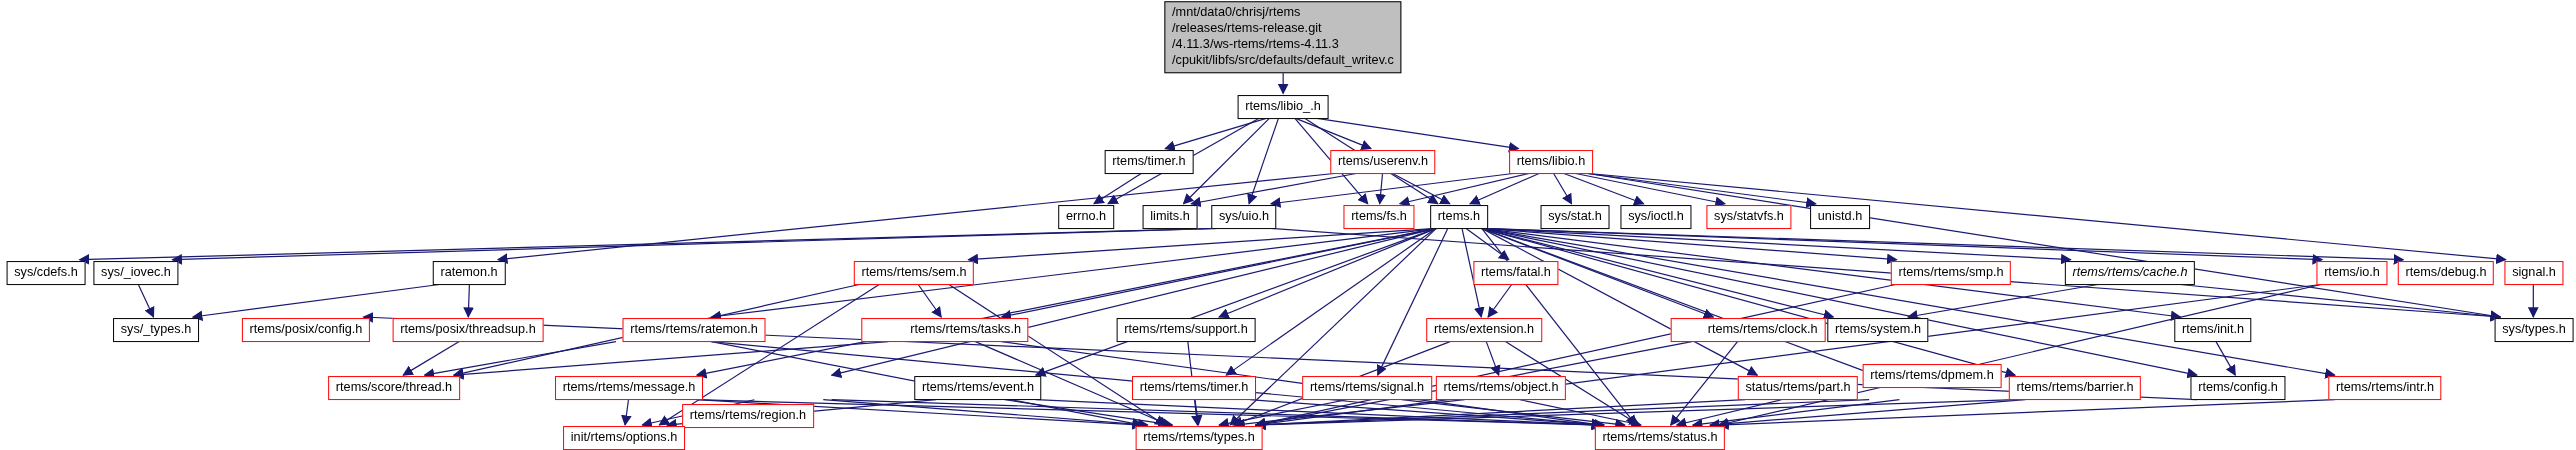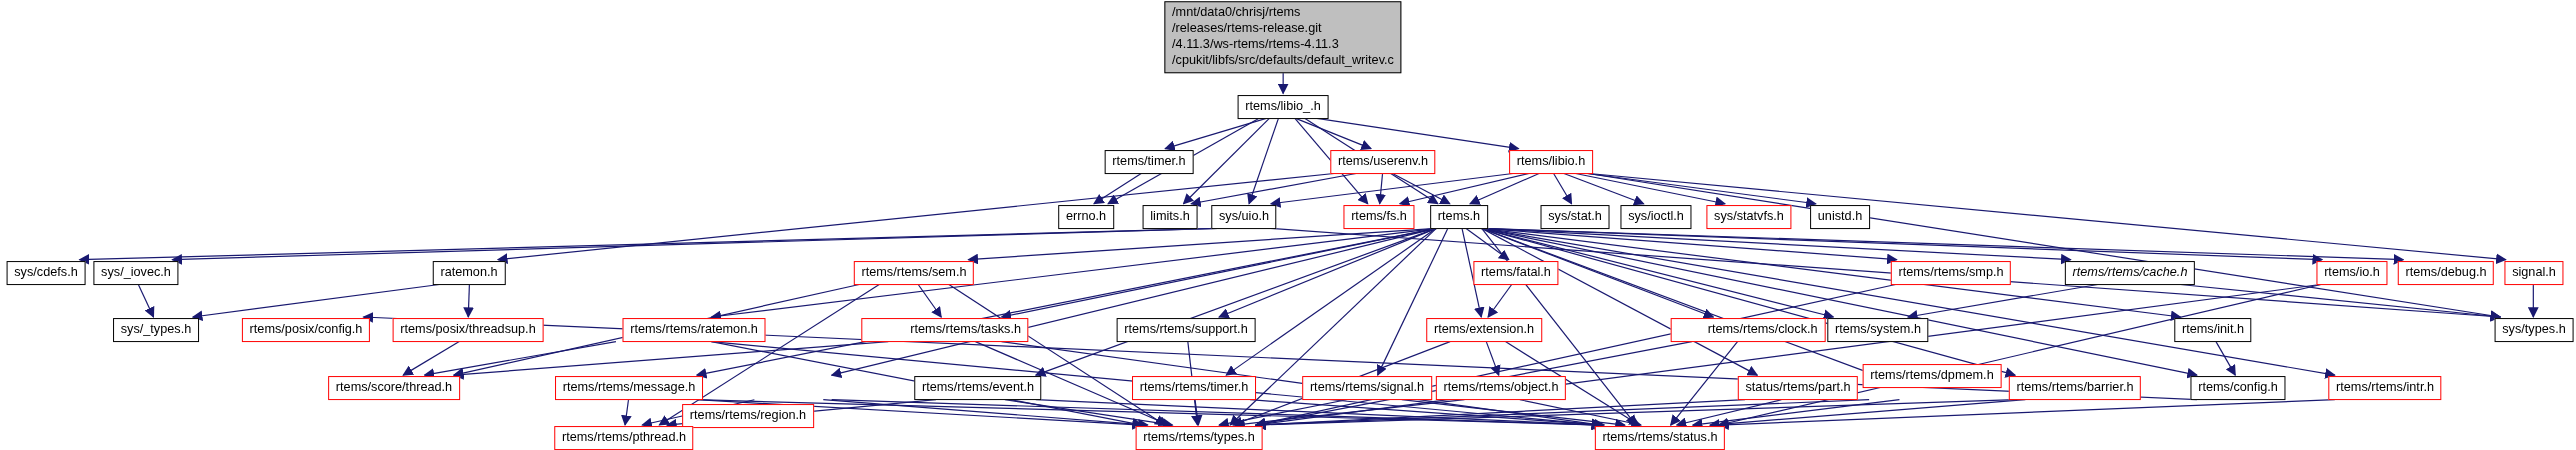--- a/index.html
+++ b/index.html
@@ -190,17 +190,17 @@
     <div class="node truncated" style="left: 748px; top: 388px; margin-top: 28px;">rtems/rtems/region.h</div>
     <div class="node normal" style="left: 978px; top: 388px;">rtems/rtems/event.h</div>
     <div class="node truncated" style="left: 1194px; top: 388px;">rtems/rtems/timer.h</div>
     <div class="node truncated" style="left: 1367px; top: 388px;">rtems/rtems/signal.h</div>
     <div class="node truncated" style="left: 1501px; top: 388px;">rtems/rtems/object.h</div>
     <div class="node truncated" style="left: 1798px; top: 388px;">status/rtems/part.h</div>
     <div class="node truncated" style="left: 1932px; top: 376px;">rtems/rtems/dpmem.h</div>
     <div class="node truncated" style="left: 2075px; top: 388px;">rtems/rtems/barrier.h</div>
     <div class="node normal" style="left: 2238px; top: 388px;">rtems/config.h</div>
     <div class="node truncated" style="left: 2385px; top: 388px;">rtems/rtems/intr.h</div>
-    <div class="node truncated" style="left: 624px; top: 438px;">rtems/rtems/pthread.h</div>
+    <div class="node truncated" style="left: 624px; top: 438px;">init/rtems/options.h</div>
     <div class="node truncated" style="left: 1199px; top: 438px;">rtems/rtems/types.h</div>
     <div class="node truncated" style="left: 1660px; top: 438px;">rtems/rtems/status.h</div>
   </div>
 
 
 </body></html>

